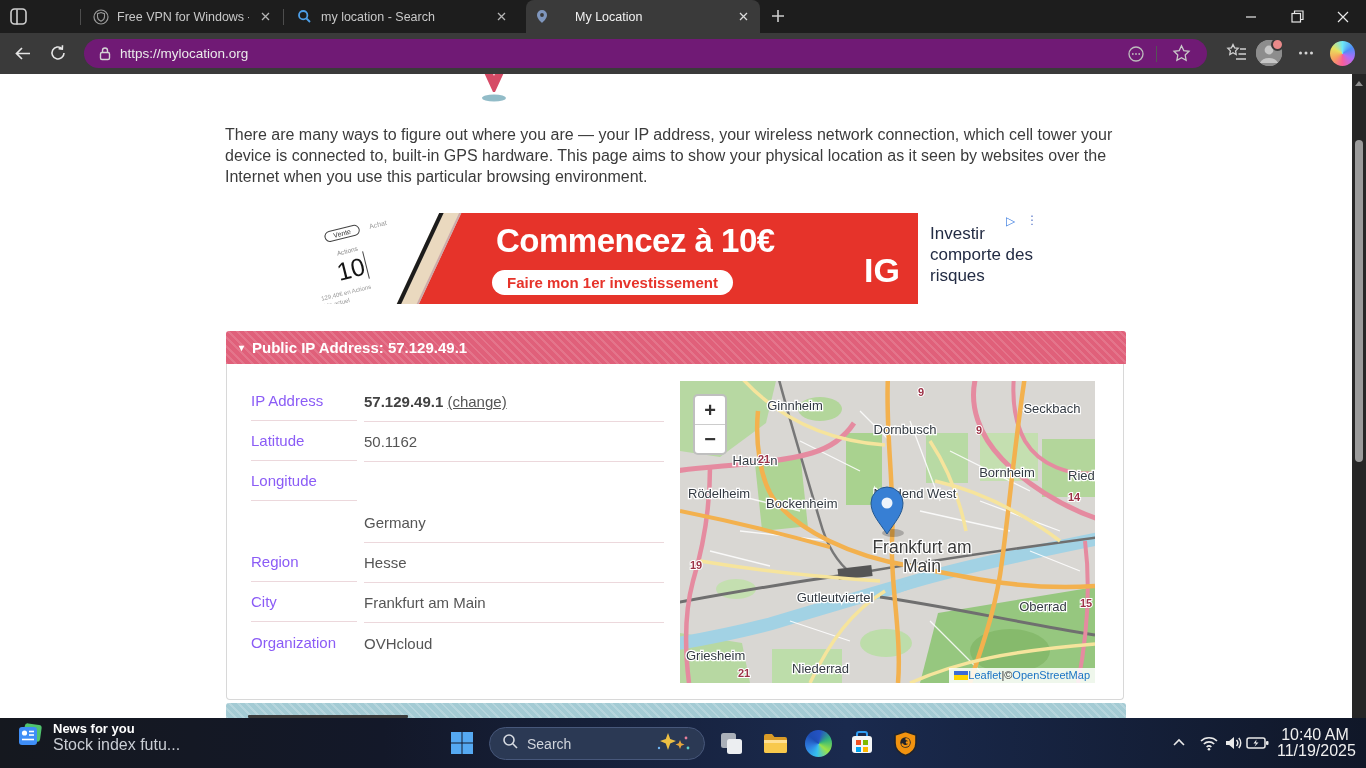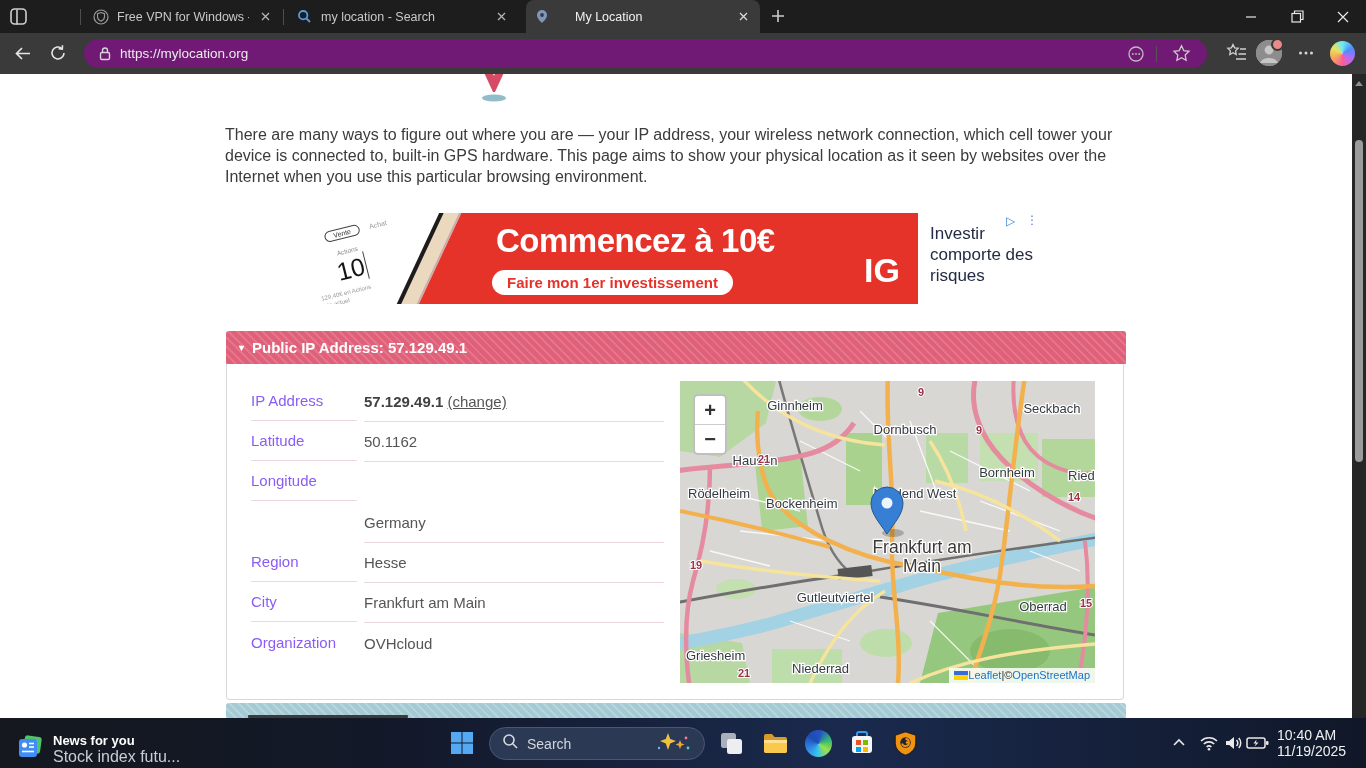--- a/index.html
+++ b/index.html
@@ -61,29 +61,29 @@
   .uaflag{display:inline-block;width:14px;height:9px;background:linear-gradient(#3b6bd6 50%,#ffd500 50%);}
   svg text{font-family:"Liberation Sans",sans-serif;paint-order:stroke;stroke:#ffffff;stroke-width:2.5px;fill:#333a42;}
   .lbl{font-size:13px;}
   .city{font-size:17.5px;fill:#3a3a3a;}
   .rd{font-size:11px;font-weight:bold;fill:#9c3246;stroke-width:2px;}
   
   .secteal{left:226px;top:629px;width:900px;height:15px;box-sizing:border-box;background:#a4cbd4;background-image:repeating-linear-gradient(45deg,rgba(255,255,255,.2) 0 2px,transparent 2px 6px);border-radius:3px 3px 0 0;overflow:hidden;}
   .clipped{left:22px;top:12px;width:160px;height:3px;background:#3b3b3b;border-radius:1px;}
   
   .taskbar{left:0;top:718px;width:1366px;height:50px;background:linear-gradient(90deg,#15181f 0%,#131829 28%,#1a2a4e 62%,#101728 100%);}
-  .widgets{left:8px;top:3px;height:44px;display:flex;align-items:flex-end;gap:9px;padding:0 8px;border-radius:6px;}
+  .widgets{left:8px;top:3px;height:44px;display:flex;align-items:flex-start;gap:9px;padding:0 8px;border-radius:6px;}
   .wtitle{font-size:13px;font-weight:600;color:#fff;line-height:16px;}
   .wsub{font-size:16px;color:#c9cdd4;line-height:16px;}
   .tkicon{top:5px;width:40px;height:40px;display:flex;align-items:center;justify-content:center;border-radius:6px;}
   .searchpill{left:489px;top:9px;width:216px;height:33px;background:#2b3954;border:1px solid #47577a;border-radius:17px;display:flex;align-items:center;box-sizing:border-box;padding:0 12px;gap:8px;}
   .searchtxt{font-size:14px;color:#d2d6dd;flex:1;}
   .edgeball{width:27px;height:27px;border-radius:50%;background:conic-gradient(from 130deg,#9be348,#35c0f0,#2f7ee0,#1d4db4,#2553c4,#35b678,#9be348);}
   .copilot{width:25px;height:25px;border-radius:50%;background:conic-gradient(#6ee7f5,#4e8df7,#b36bf7,#f75e9a,#f7a35e,#e8e25e,#6ee7f5);}
-  .clock{left:1277px;top:9px;width:76px;text-align:left;font-size:14px;color:#f0f0f0;line-height:16px;}
+  .clock{left:1277px;top:9px;width:76px;text-align:center;font-size:16px;color:#f0f0f0;line-height:16px;}
   .avatar{width:26px;height:26px;border-radius:50%;background:#9a9a9a;position:relative;overflow:visible;}
   .avatar .dot{position:absolute;right:-2px;top:-2px;width:9px;height:9px;border-radius:50%;background:#e98a8a;border:2px solid #3a3a3a;}
 </style>
 </head>
 <body>
 
 <div class="abs tabbar">
   <div class="abs" style="left:8px;top:6px;">
     <svg width="21" height="21" viewBox="0 0 21 21">
         <rect x="3" y="3" width="15" height="15" rx="3.5" fill="none" stroke="#cfcfcf" stroke-width="1.6"></rect>

